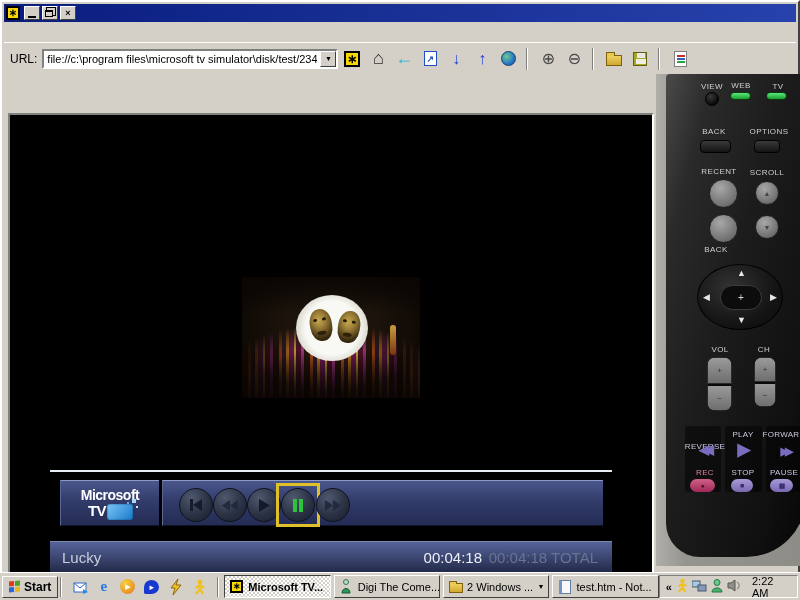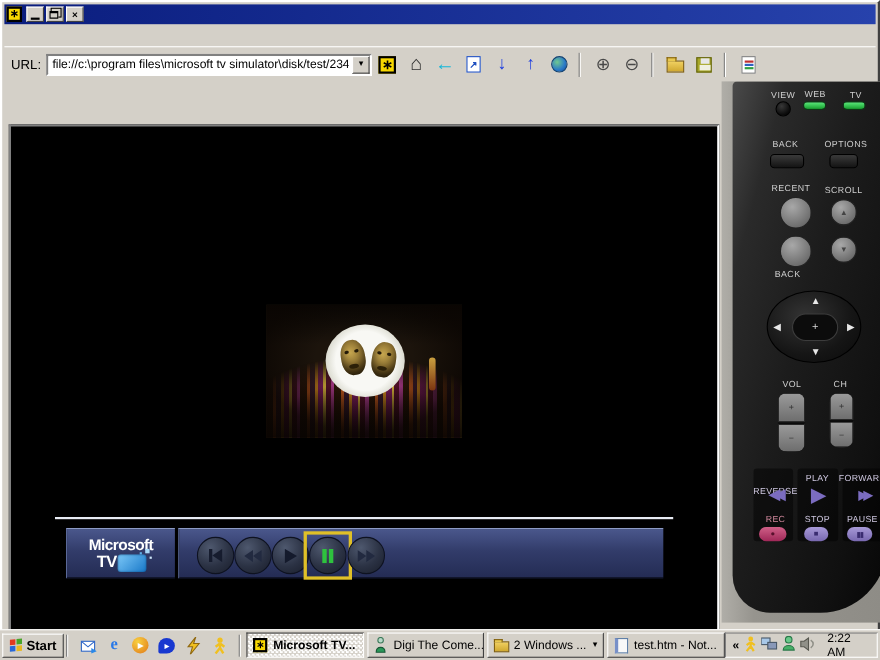--- a/index.html
+++ b/index.html
@@ -273,20 +273,25 @@
           </svg>
       </div>
       <div class="pb-btn" style="left:153px">
         <svg width="16" height="11" viewBox="0 0 16 11">
             <path d="M0 0 L8 5.5 L0 11 Z" fill="#222a40"></path>
             <path d="M8 0 L16 5.5 L8 11 Z" fill="#222a40"></path>
           </svg>
       </div>
     </div>
 
+    <div class="status-bar">
+      <span class="track-title">Lucky</span>
+      <span class="time-cur">00:04:18</span>
+      <span class="time-total">00:04:18 TOTAL</span>
+    </div>
   </div>
 
   <div class="remote-panel">
     <div class="remote-body">
 
       <span class="r-label" style="left:46px; top:8px">VIEW</span>
       <div class="r-circ-black" style="left:39px; top:18px; width:14px; height:14px"></div>
       <span class="r-label" style="left:75px; top:7px">WEB</span>
       <div class="r-pill-green" style="left:64px; top:18px"></div>
       <span class="r-label" style="left:112px; top:8px">TV</span>

